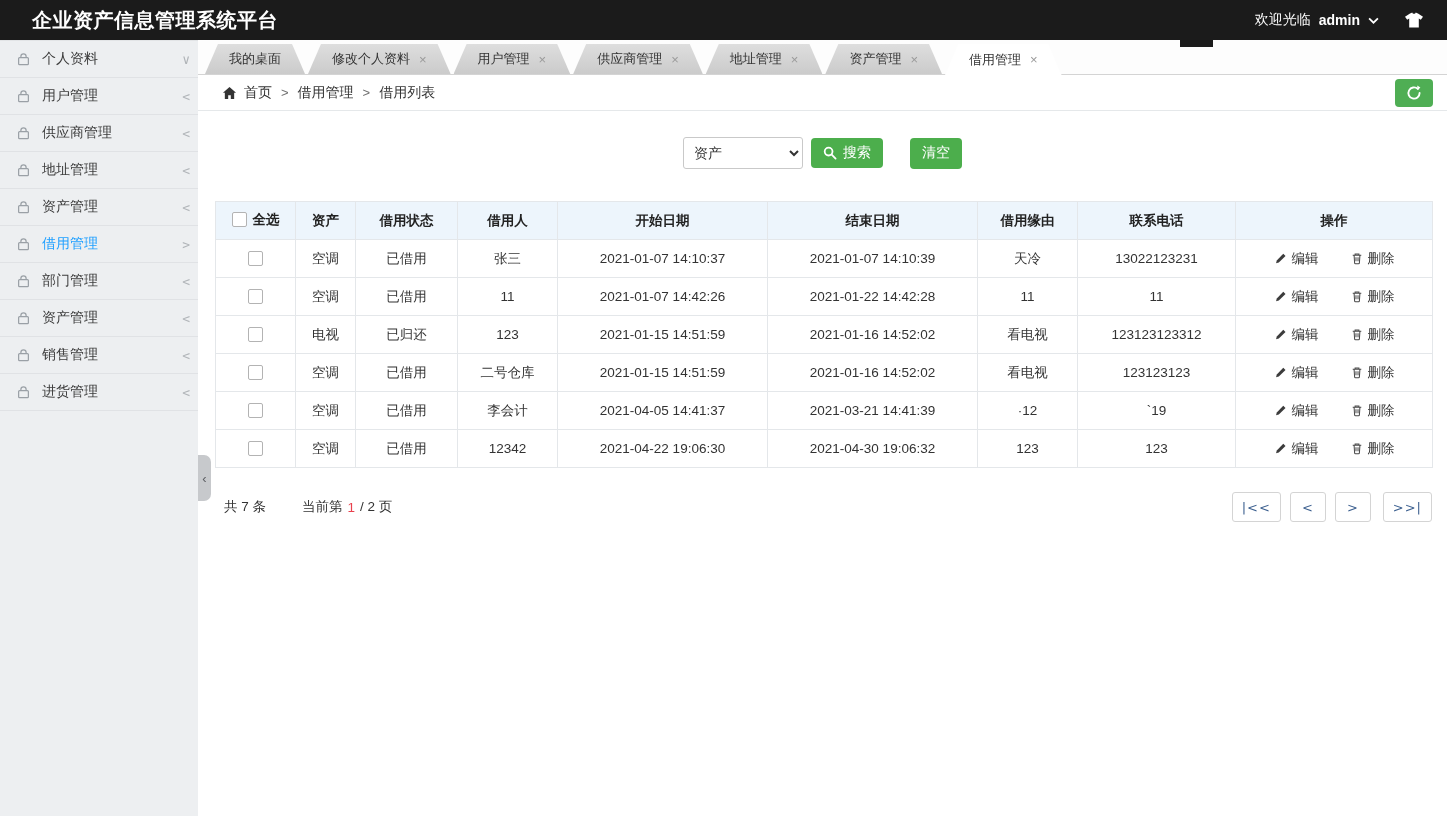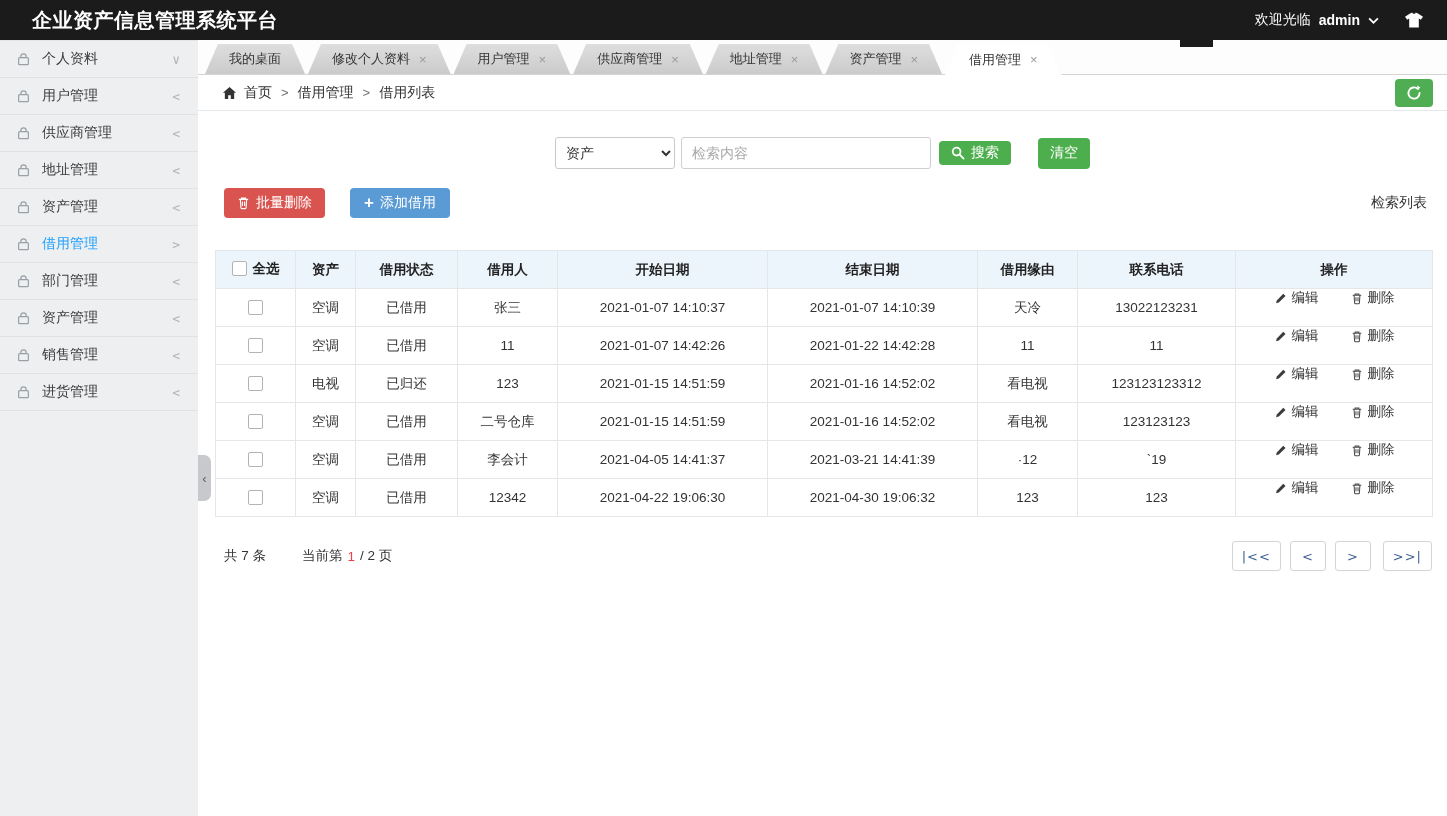--- a/index.html
+++ b/index.html
@@ -9,21 +9,21 @@
   
   .topbar { position:absolute; top:0; left:0; width:100%; height:40px; background:#1b1b1b; display:flex; align-items:center; z-index:30; }
   .topbar-title { color:#fff; font-size:20px; font-weight:bold; margin-left:32px; letter-spacing:.5px; }
   .topbar-right { margin-left:auto; display:flex; align-items:center; gap:10px; margin-right:22px; color:#fff; font-size:14px; }
   .admin-drop { display:flex; align-items:center; gap:8px; cursor:pointer; }
   .tshirt { margin-left:14px; cursor:pointer; display:flex; align-items:center; }
   .topbar-stub { position:absolute; left:1180px; top:40px; width:33px; height:7px; background:#1b1b1b; z-index:29; }
 
   
   .sidebar { position:absolute; top:40px; left:0; width:198px; bottom:0; background:#edeff1; border-top:1px solid #e2e4e6; }
-  .side-item { height:37px; display:flex; align-items:center; padding:0 18px 0 16px; border-bottom:1px solid #e0e2e5; font-size:14px; color:#3c3c3c; cursor:pointer; background:#edeff1; }
+  .side-item { height:37px; display:flex; align-items:center; padding:0 8px 0 16px; border-bottom:1px solid #e0e2e5; font-size:14px; color:#3c3c3c; cursor:pointer; background:#edeff1; }
   .side-item .side-label { margin-left:11px; }
   .side-item .side-arrow { margin-left:auto; color:#b0b4b8; font-size:13px; font-family:"DejaVu Sans Mono",monospace; }
   .side-item.active .side-label { color:#1e9fff; }
   .collapse-handle { position:absolute; left:198px; top:455px; width:13px; height:46px; background:#c7c9cc; border-radius:0 7px 7px 0; display:flex; align-items:center; justify-content:center; color:#5d5f63; font-size:13px; cursor:pointer; z-index:5; }
 
   
   .tabbar { position:absolute; left:198px; top:40px; right:0; height:35px; background:#fdfdfd; border-bottom:1px solid #d4d4d4; display:flex; align-items:flex-end; padding-left:7px; gap:3px; }
   .tab { height:30px; display:flex; align-items:center; gap:9px; padding:0 24px; font-size:13px; color:#333; background:linear-gradient(#dedede,#cbcbcb); clip-path:polygon(13px 0, calc(100% - 13px) 0, 100% 100%, 0 100%); cursor:pointer; filter:drop-shadow(0 0 1px #b7b7b7); white-space:nowrap; }
   .tab .tab-close { color:#9a9a9a; font-size:13px; line-height:1; }
   .tab.active { background:#fff; margin-bottom:-1px; height:31px; }
@@ -36,37 +36,37 @@
   .refresh-btn { margin-left:auto; width:38px; height:28px; background:#4fae54; border:none; border-radius:4px; display:flex; align-items:center; justify-content:center; cursor:pointer; }
 
   
   .content { position:absolute; left:198px; top:112px; right:0; bottom:0; background:#fff; }
 
   .search-row { margin-top:25px; display:flex; justify-content:center; align-items:center; }
   .search-select { width:120px; height:32px; border:1px solid #c9c9c9; border-radius:3px; font-size:14px; color:#333; padding:0 6px; background:#fff; font-family:inherit; }
   .search-input { width:250px; height:32px; border:1px solid #cfcfcf; border-radius:3px; margin-left:6px; padding:0 10px; font-size:14px; color:#333; font-family:inherit; }
   .search-input::placeholder { color:#a9a9a9; }
   .btn { display:inline-flex; align-items:center; justify-content:center; gap:6px; border:none; border-radius:4px; color:#fff; font-size:14px; cursor:pointer; font-family:inherit; }
-  .btn-search { width:72px; height:24px; background:#4cae4c; margin-left:8px; }
+  .btn-search { width:72px; height:30px; background:#4cae4c; margin-left:8px; }
   .btn-clear { width:52px; height:31px; background:#4cae4c; margin-left:27px; }
 
   .toolbar-row { margin:19px 20px 0 26px; display:flex; align-items:center; }
   .btn-danger { height:30px; padding:0 13px; background:#d9534f; }
   .btn-primary { height:30px; padding:0 14px; background:#5b9bd5; margin-left:25px; }
   .plus-glyph { font-size:17px; font-weight:bold; line-height:1; margin-top:-2px; }
   .list-title { margin-left:auto; font-size:14px; color:#333; }
 
   
   .grid-wrap { margin:32px 15px 0 17px; }
   table { border-collapse:collapse; width:100%; table-layout:fixed; font-size:13.5px; color:#333; }
   th,td { border:1px solid #e4e7ea; height:38px; text-align:center; vertical-align:middle; overflow:hidden; white-space:nowrap; }
   thead th { background:#edf5fc; font-weight:bold; color:#222; }
   .chk { appearance:none; width:15px; height:15px; border:1px solid #b3b3b3; border-radius:2px; background:#fff; vertical-align:middle; cursor:pointer; }
   .th-check { display:inline-flex; align-items:center; gap:6px;justify-content:flex-end; }
-  .ops { display:flex; align-items:flex-start; justify-content:center; gap:32px; height:100%; }
+  .ops { display:flex; align-items:center; justify-content:center; gap:32px; height:100%; }
   .op-link { display:inline-flex; align-items:center; gap:5px; cursor:pointer; color:#333; }
 
   
   .page-row { margin:24px 15px 0 26px; display:flex; align-items:center; font-size:13.5px; }
   .page-cur { margin-left:36px; display:flex; align-items:center; gap:5px; }
   .page-num { color:#e9414d; }
   .page-btns { margin-left:auto; display:flex; gap:9px; }
   .page-btn { min-width:36px; height:30px; padding:0 9px; background:#fff; border:1px solid #d4d4d4; border-radius:3px; color:#3b5f8f; font-size:13px; display:flex; align-items:center; justify-content:center; cursor:pointer; font-family:"DejaVu Sans",sans-serif; letter-spacing:1px; }
   .page-btn.first { min-width:48px; }
   .page-btn.last { min-width:45px; margin-left:3px; }
@@ -251,50 +251,34 @@
     </span>
   </button>
 </div>
 
 <div class="content">
 
   <div class="search-row">
     <select class="search-select">
       <option>资产</option>
     </select>
-    <input class="search-input" type="text" placeholder="检索内容" style="">
     <button class="btn btn-search">
       <span style="display:flex;">
         <svg width="14" height="14" viewBox="0 0 14 14">
             <circle cx="5.6" cy="5.6" r="3.9" fill="none" stroke="#fff" stroke-width="1.8"></circle>
             <line x1="8.7" y1="8.7" x2="12.6" y2="12.6" stroke="#fff" stroke-width="1.8" stroke-linecap="round"></line>
           </svg>
       </span>
       <span>搜索</span>
     </button>
     <button class="btn btn-clear">
       <span>清空</span>
     </button>
   </div>
 
-  <div class="toolbar-row">
-    <button class="btn btn-danger">
-      <span style="display:flex;">
-        <svg width="13" height="14" viewBox="0 0 14 15">
-            <path d="M2 3.6 h10 M4.8 3.6 V2.2 h4.4 v1.4 M3.6 3.6 l0.6 9 a1 1 0 0 0 1 0.9 h3.6 a1 1 0 0 0 1 -0.9 l0.6 -9 M5.8 6 v4.6 M8.2 6 v4.6" fill="none" stroke="#fff" stroke-width="1.2"></path>
-          </svg>
-      </span>
-      <span>批量删除</span>
-    </button>
-    <button class="btn btn-primary">
-      <span class="plus-glyph">+</span>
-      <span>添加借用</span>
-    </button>
-    <span class="list-title">检索列表</span>
-  </div>
 
   <div class="grid-wrap">
     <table>
       <colgroup>
         <col style="width:80px">
           <col style="width:60px">
           <col style="width:102px">
           <col style="width:100px">
         <col style="width:210px">
           <col style="width:210px">

